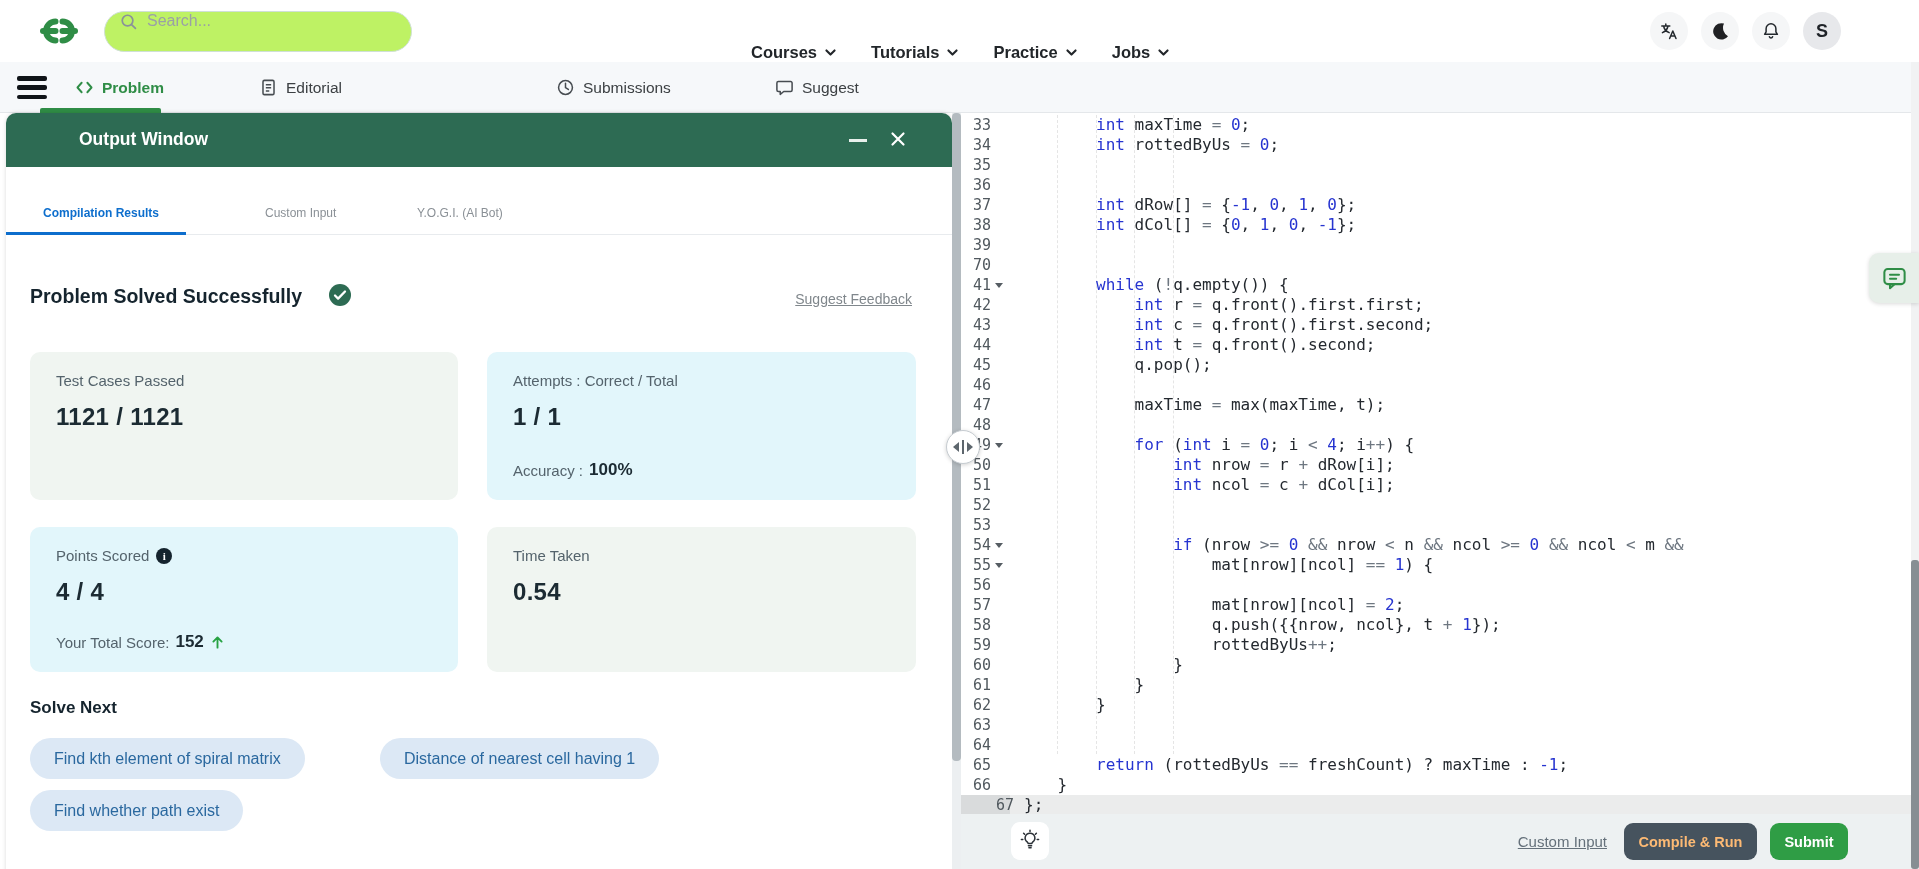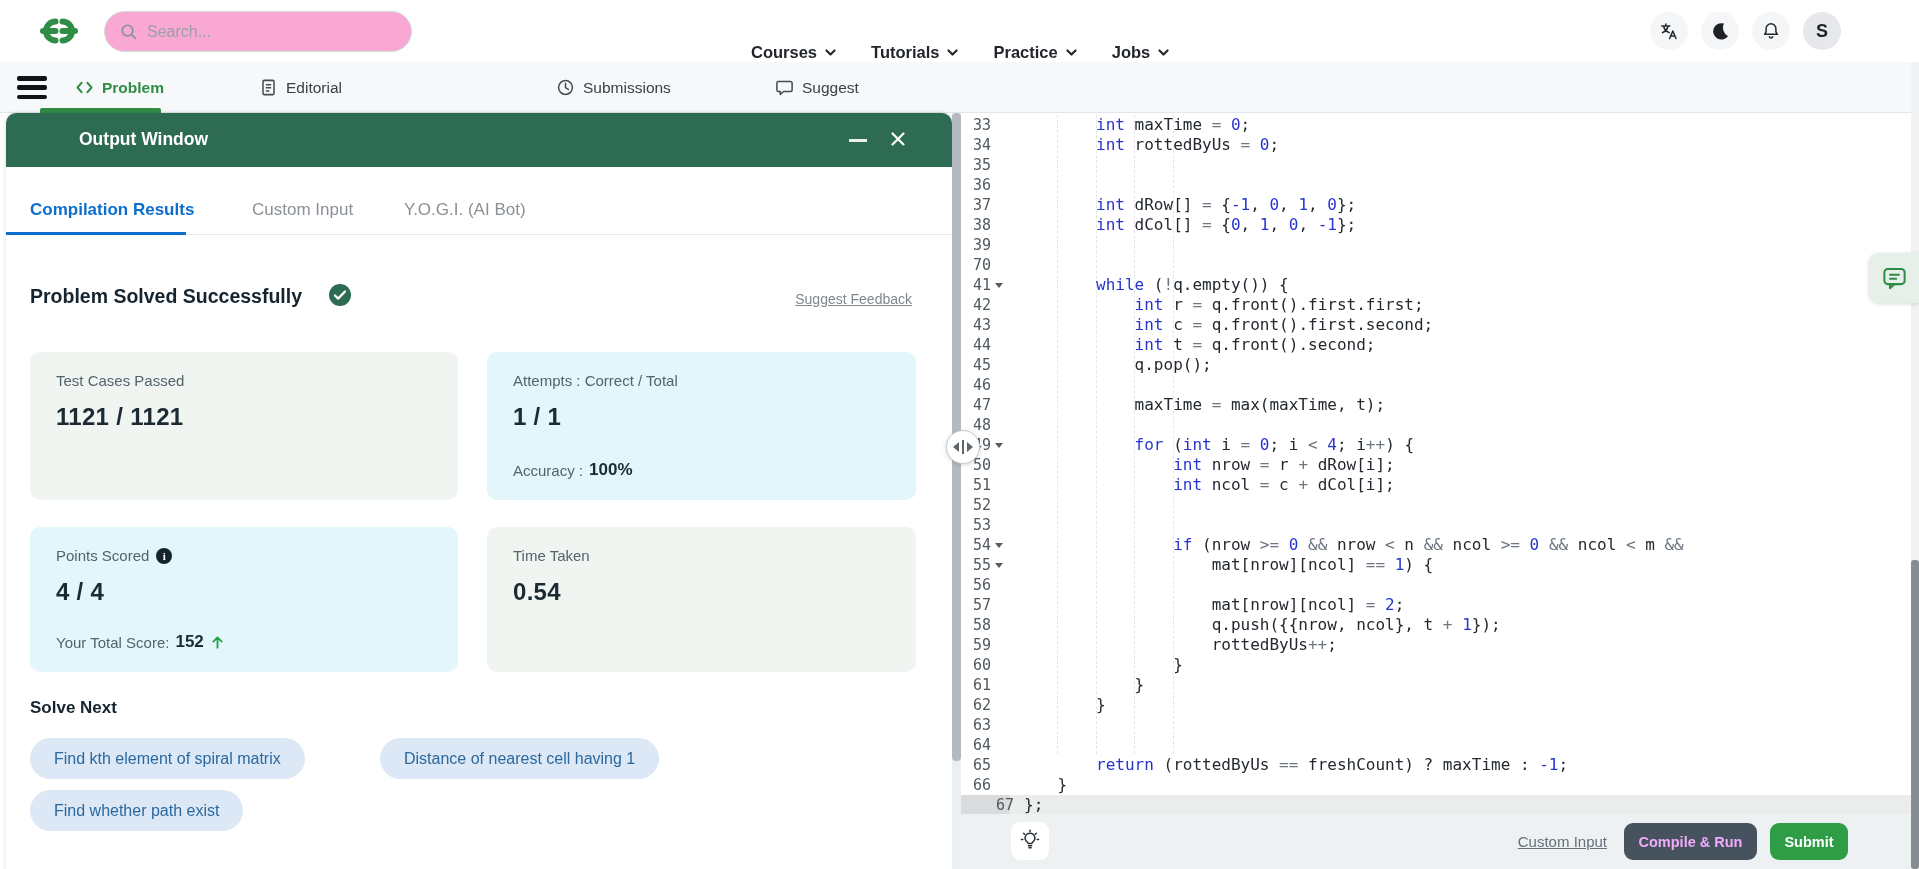--- a/index.html
+++ b/index.html
@@ -3,21 +3,21 @@
 <meta charset="utf-8">
 <style>
   * { margin:0; padding:0; box-sizing:border-box; }
   html,body { width:1919px; height:869px; overflow:hidden; background:#fff;
               font-family:"Liberation Sans", sans-serif; }
 
   
   #navbar { position:absolute; left:0; top:0; width:1919px; height:62px; background:#ffffff; z-index:30; }
   #logo { position:absolute; left:34px; top:9px; width:50px; height:44px; cursor:pointer; }
   #search-pill { position:absolute; left:104px; top:11px; width:308px; height:41px;
-     border:1px solid #cfe0d6; border-radius:21px; background:#f9a8d4; display:flex; align-items:center; padding-left:14px; }
+     border:1px solid #cfe0d6; border-radius:21px; background:#bef264; display:flex; align-items:flex-start; padding-left:14px; }
   #search-pill svg { width:19px; height:19px; color:#8a9299; }
   #search-input { border:none; outline:none; font-size:16px; color:#202124; margin-left:9px; width:240px;
      font-family:"Liberation Sans", sans-serif; background:transparent; }
   #search-input::placeholder { color:#9aa0a6; }
   #nav-menu { position:absolute; left:751px; top:0; height:62px; display:flex; align-items:flex-end; gap:34px; }
   .nav-item { display:flex; align-items:center; gap:7px; cursor:pointer; }
   .nav-item span { font-size:16.5px; font-weight:600; color:#22262a; }
   .nav-item svg { width:13px; height:13px; color:#22262a; }
   #nav-icons { position:absolute; right:78px; top:12px; display:flex; gap:13px; align-items:center; }
   .icon-circle { width:38px; height:38px; border-radius:50%; background:#f5f6f7; display:flex;
@@ -43,21 +43,21 @@
   #output-window { position:absolute; left:6px; top:113px; width:946px; height:840px; background:#fff;
      border-radius:10px 10px 0 0; box-shadow:0 0 4px rgba(0,0,0,.15); z-index:8; }
   #ow-header { position:absolute; left:0; top:0; width:946px; height:54px; background:#2d6b53;
      border-radius:10px 10px 0 0; }
   #ow-title { position:absolute; left:73px; top:16px; font-size:17.5px; font-weight:600; color:#ffffff; }
   #ow-min { position:absolute; left:843px; top:26px; width:18px; height:2.5px; background:#e8f0ec; cursor:pointer; }
   #ow-close { position:absolute; left:882px; top:16px; width:20px; height:20px; cursor:pointer; }
   #ow-close svg { width:20px; height:20px; color:#fff; }
 
   #ow-tabs { position:absolute; left:0; top:54px; width:946px; height:68px; border-bottom:1px solid #e8ebee; }
-  .ow-tab { position:absolute; bottom:14px; font-size:17px; color:#8a9096; cursor:pointer; white-space:nowrap; }
+  .ow-tab { position:absolute; bottom:14px; font-size:12px; color:#8a9096; cursor:pointer; white-space:nowrap;margin-left:13px; }
   .ow-tab.active { color:#0d6ecd; font-weight:700; }
   #ow-tab-underline { position:absolute; left:0; top:119px; width:180px; height:3px; background:#0d6ecd; }
 
   #result-heading { position:absolute; left:24px; top:172px; font-size:19.5px; font-weight:700; color:#15242e; }
   #check-icon { position:absolute; left:322px; top:170px; width:24px; height:24px; }
   #suggest-feedback { position:absolute; right:40px; top:178px; font-size:14px; color:#80878c;
      text-decoration:underline; cursor:pointer; }
 
   .stat-card { position:absolute; border-radius:10px; padding:20px 26px; }
   .stat-card.green { background:#f0f5f1; }
@@ -121,21 +121,21 @@
   .k { color:#2634d0; } .n { color:#2634d0; } .o { color:#6e7781; }
 
   
   #editor-footer { position:absolute; left:0; top:752px; width:958px; height:55px; background:#edf1f2; }
   #bulb-box { position:absolute; left:50px; top:8px; width:38px; height:38px; background:#fff; border-radius:9px;
      display:flex; align-items:center; justify-content:center; cursor:pointer; }
   #bulb-box svg { width:24px; height:24px; color:#2b3137; }
   #custom-input-link { position:absolute; right:312px; top:19px; font-size:15px; color:#64707a;
      text-decoration:underline; cursor:pointer; }
   #compile-run-btn { position:absolute; right:162px; top:9px; width:133px; height:37px; background:#46535e;
-     border:none; border-radius:9px; color:#f0abfc; font-size:14.5px; font-weight:600; cursor:pointer;
+     border:none; border-radius:9px; color:#fdba74; font-size:14.5px; font-weight:600; cursor:pointer;
      font-family:"Liberation Sans", sans-serif; }
   #submit-btn { position:absolute; right:71px; top:9px; width:78px; height:37px; background:#2f9d45;
      border:none; border-radius:9px; color:#fff; font-size:14.5px; font-weight:600; cursor:pointer;
      font-family:"Liberation Sans", sans-serif; }
 
   
   #chat-fab { position:absolute; right:0; top:253px; width:50px; height:50px; background:#e7efe9;
      border-radius:10px 0 0 10px; box-shadow:0 1px 4px rgba(0,0,0,.15); display:flex; align-items:center;
      justify-content:center; cursor:pointer; z-index:40; }
   #chat-fab svg { width:27px; height:27px; color:#2f8d46; }

